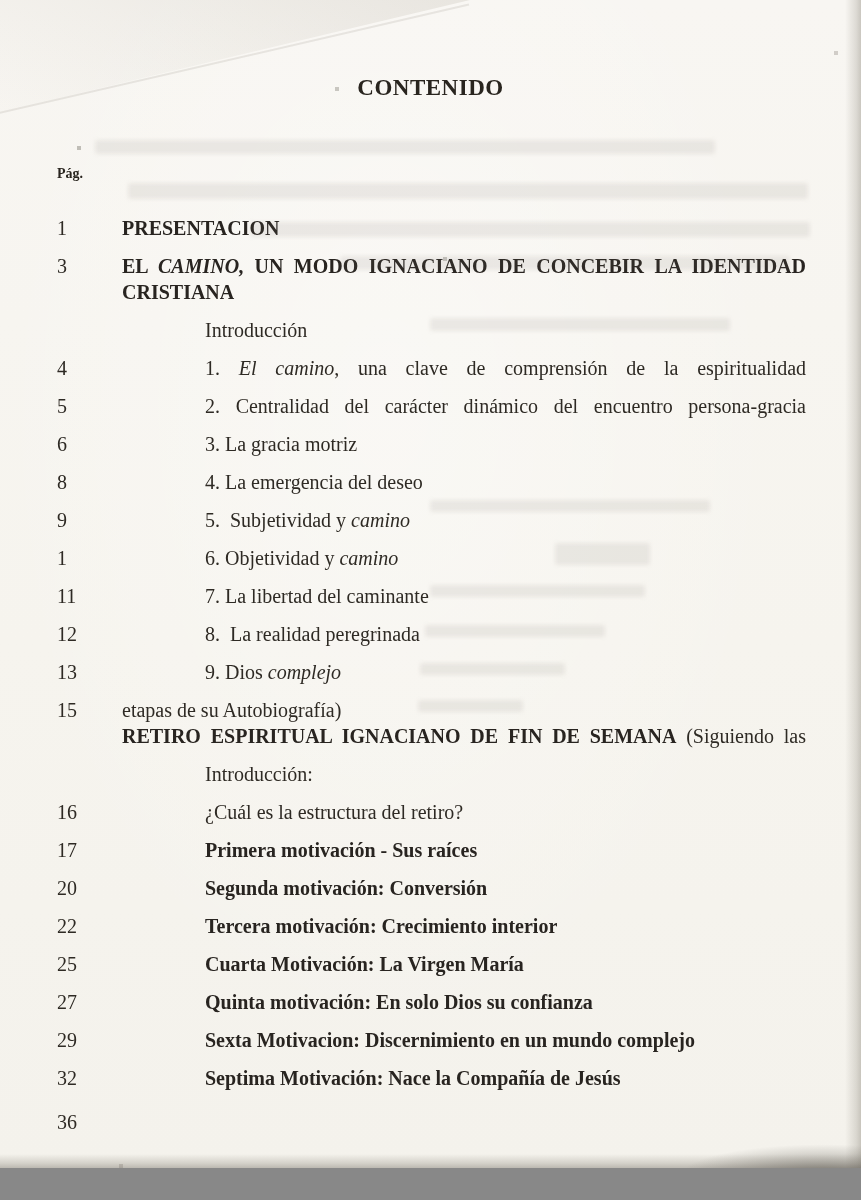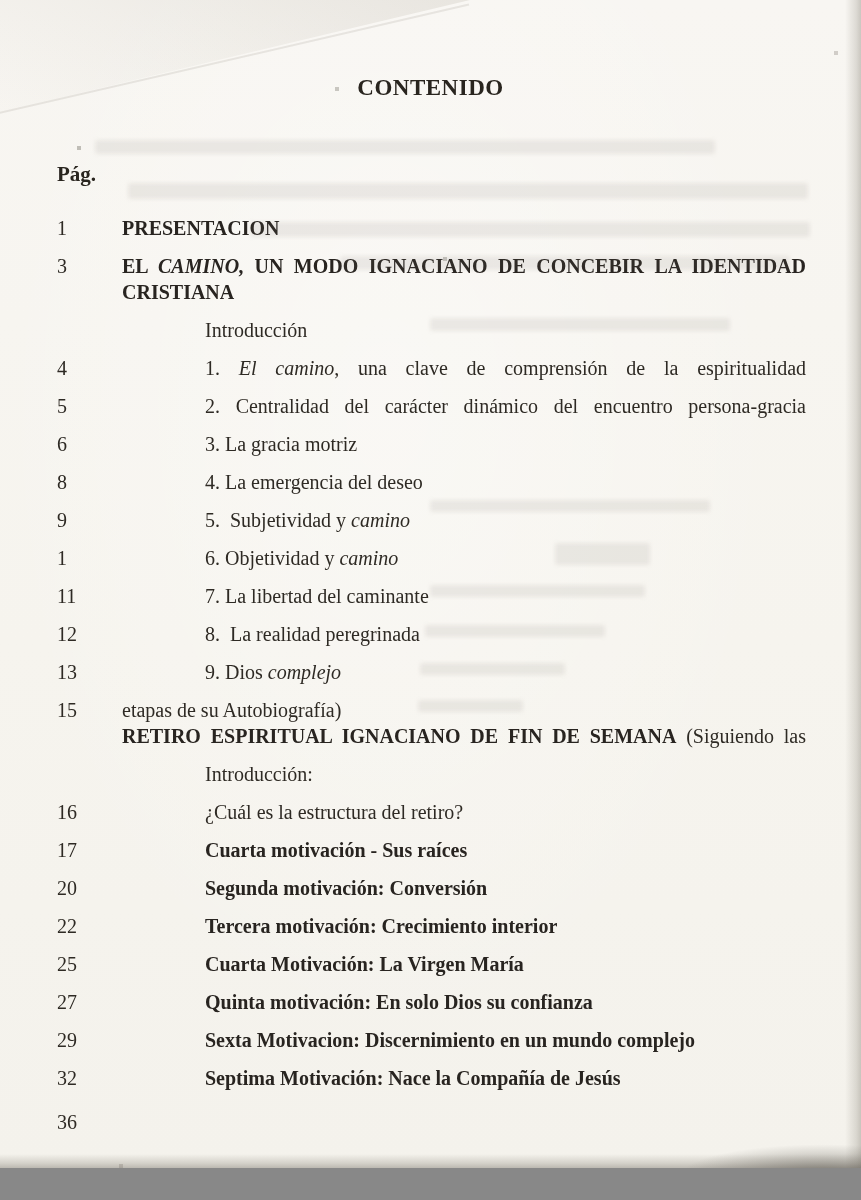--- a/index.html
+++ b/index.html
@@ -65,21 +65,21 @@
     text-align: center;
     font-weight: bold;
     font-size: 23px;
     letter-spacing: 0.5px;
     line-height: 30px;
     color: #29251f;
   }
   .page-col-header {
     margin: 58px 0 0 57px;
     font-weight: bold;
-    font-size: 21px;
+    font-size: 14px;
     line-height: 26px;
     color: #29251f;
   }
   .toc {
     margin: 28px 55px 0 57px; 
     font-size: 20px;
     line-height: 26px;
   }
   .row { display: flex; align-items: flex-start; margin-bottom: 12px; }
   .row.mt-sm { margin-top: 6px; }
@@ -205,21 +205,21 @@
       </div>
       <div class="row sub">
         <span class="num">16</span>
         <span class="entry-text">
           <span class="line"><span>¿Cuál es la estructura del retiro?</span></span>
         </span>
       </div>
       <div class="row sub">
         <span class="num">17</span>
         <span class="entry-text">
-          <span class="line"><span class="seg-bold">Cuarta motivación - Sus raíces</span></span>
+          <span class="line"><span class="seg-bold">Primera motivación - Sus raíces</span></span>
         </span>
       </div>
       <div class="row sub">
         <span class="num">20</span>
         <span class="entry-text">
           <span class="line"><span class="seg-bold">Segunda motivación: Conversión</span></span>
         </span>
       </div>
       <div class="row sub">
         <span class="num">22</span>

